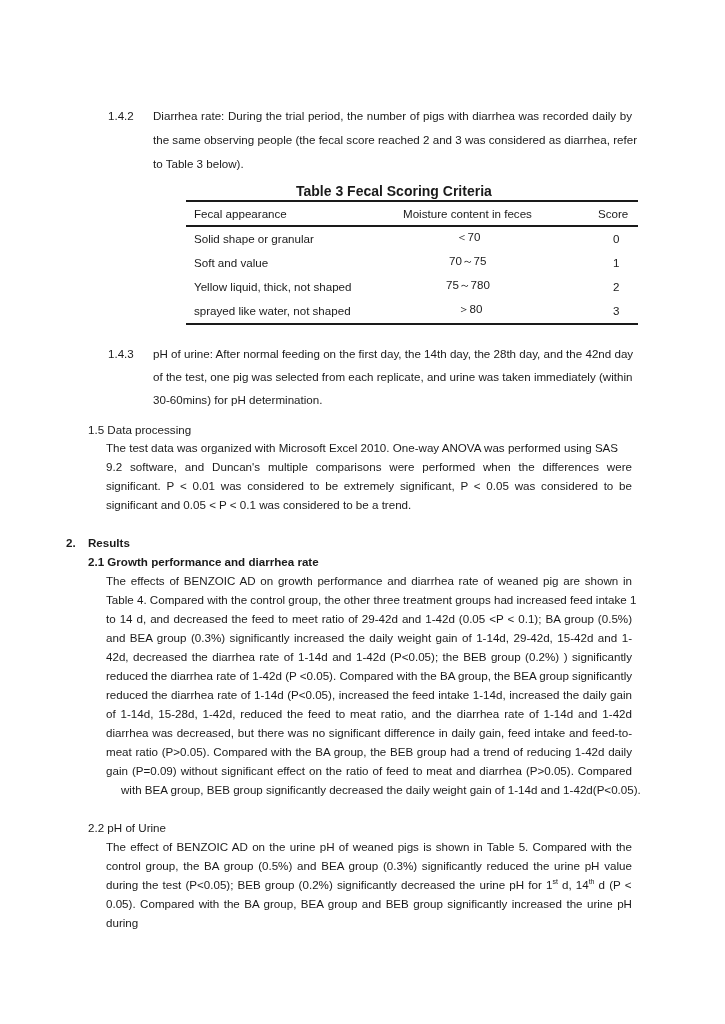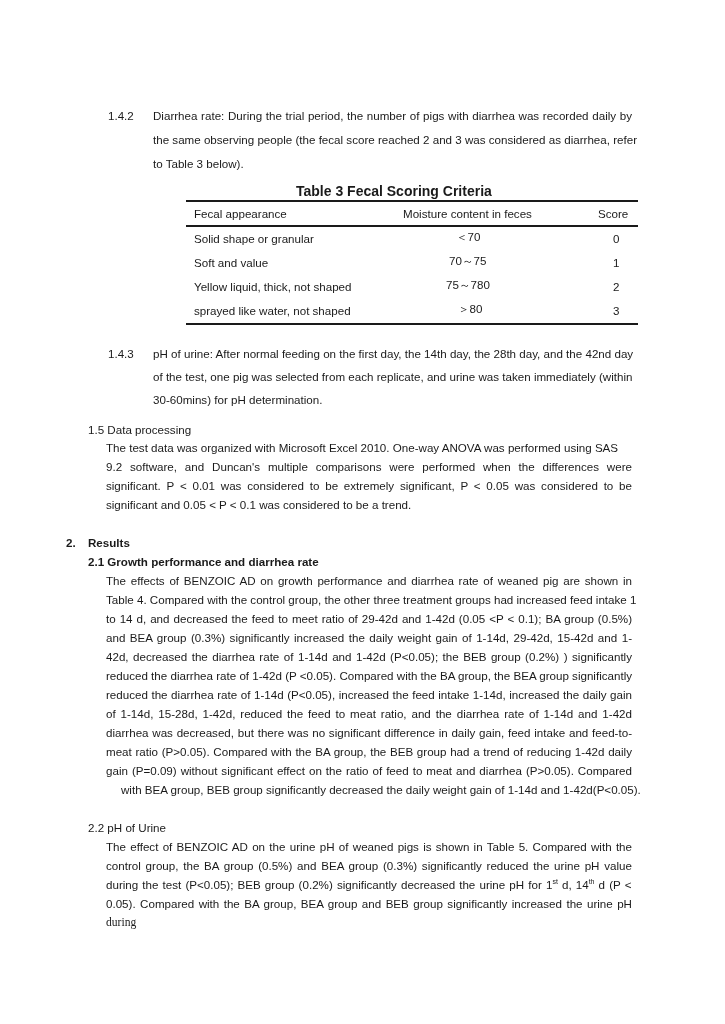--- a/index.html
+++ b/index.html
@@ -85,14 +85,14 @@
   <div class="just" style="left:106px; top:764px; width:526px;">gain (P=0.09) without significant effect on the ratio of feed to meat and diarrhea (P&gt;0.05). Compared</div>
   <div class="line" style="left:121px; top:783px;">with BEA group, BEB group significantly decreased the daily weight gain of 1-14d and 1-42d(P&lt;0.05).</div>
 </div>
 
 <div class="line" style="left:88px; top:821px;">2.2 pH of Urine</div>
 <div>
   <div class="just" style="left:106px; top:840px; width:526px;">The effect of BENZOIC AD on the urine pH of weaned pigs is shown in Table 5. Compared with the</div>
   <div class="just" style="left:106px; top:859px; width:526px;">control group, the BA group (0.5%) and BEA group (0.3%) significantly reduced the urine pH value</div>
   <div class="line" style="left:106px; top:878px; word-spacing:0.9px;"><span>during the test (P&lt;0.05); BEB group (0.2%) significantly decreased the urine pH for 1</span><sup>st</sup><span> d, 14</span><sup>th</sup><span> d (P &lt;</span></div>
   <div class="just" style="left:106px; top:897px; width:526px;">0.05). Compared with the BA group, BEA group and BEB group significantly increased the urine pH</div>
-  <div class="line" style="left:106px; top:916px;font-family:Liberation Serif, serif;">during</div>
+  <div class="line" style="left:106px; top:916px;">during</div>
 </div>
 
 </body></html>

